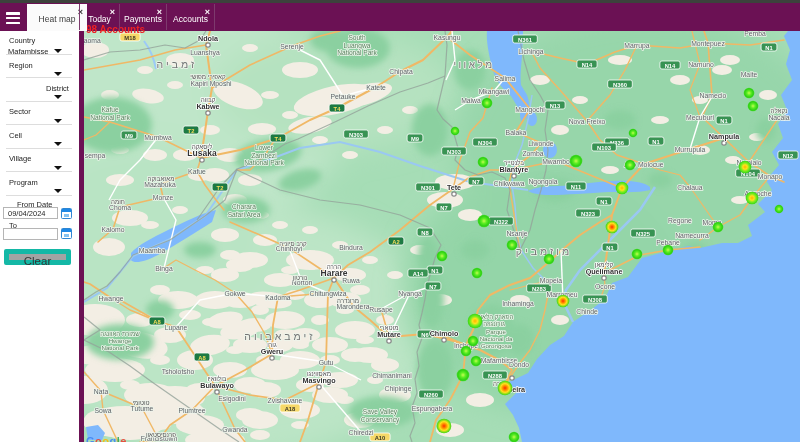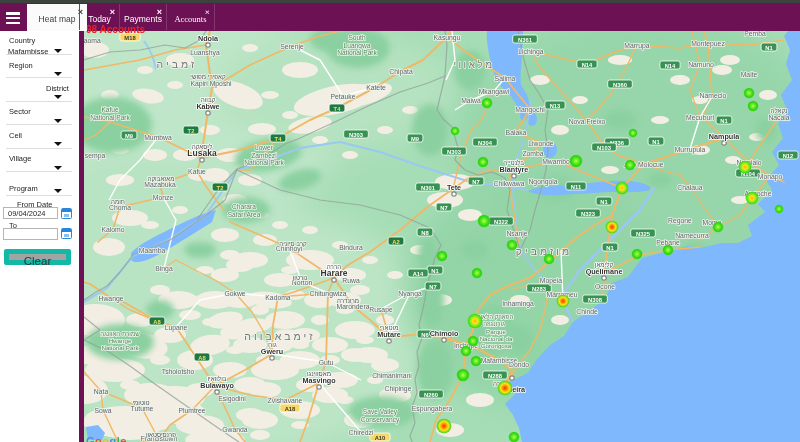--- a/index.html
+++ b/index.html
@@ -38,21 +38,21 @@
     <span class="x" style="color:#333;">×</span>
   </div>
 <div class="tab" style="left:80px; width:39px;">
     <span class="t">Today</span>
     <span class="x">×</span>
   </div>
 <div class="tab" style="left:120px; width:46px;">
     <span class="t">Payments</span>
     <span class="x">×</span>
   </div>
-<div class="tab" style="left:167px; width:47px;font-family:Liberation Serif, serif;">
+<div class="tab" style="left:167px; width:47px;">
     <span class="t">Accounts</span>
     <span class="x">×</span>
   </div>
 <div class="sep" style="left:79px;"></div>
 <div class="sep" style="left:119px;"></div>
 <div class="sep" style="left:166px;"></div>
 <div class="sep" style="left:214px;"></div>
 
 <div class="sidebar">
   <div class="lab" style="top:5px;">Country</div>
@@ -67,21 +67,21 @@
   <div class="sel" style="top:70px;"></div>
   <div class="lab" style="top:76px;">Sector</div>
   <div class="car" style="top:88px; right:8px;"></div>
   <div class="sel" style="top:93px;"></div>
   <div class="lab" style="top:100px;">Cell</div>
   <div class="car" style="top:111px; right:8px;"></div>
   <div class="sel" style="top:117px;"></div>
   <div class="lab" style="top:123px;">Village</div>
   <div class="car" style="top:135px; right:8px;"></div>
   <div class="sel" style="top:140px;"></div>
-  <div class="lab" style="top:153px;">Program</div>
+  <div class="lab" style="top:147px;">Program</div>
   <div class="car" style="top:158px; right:8px;"></div>
   <div class="sel" style="top:164px;"></div>
   <div class="lab" style="top:169px;padding-left:8px;">From Date</div>
   <div class="inp" style="top:176px;">09/04/2024</div>
   <div class="cal" style="top:177px;"></div>
   <div class="lab" style="top:190px;">To</div>
   <div class="inp" style="top:196.5px;"></div>
   <div class="cal" style="top:197px;"></div>
   <div class="clearbtn">Clear</div>
 </div>

